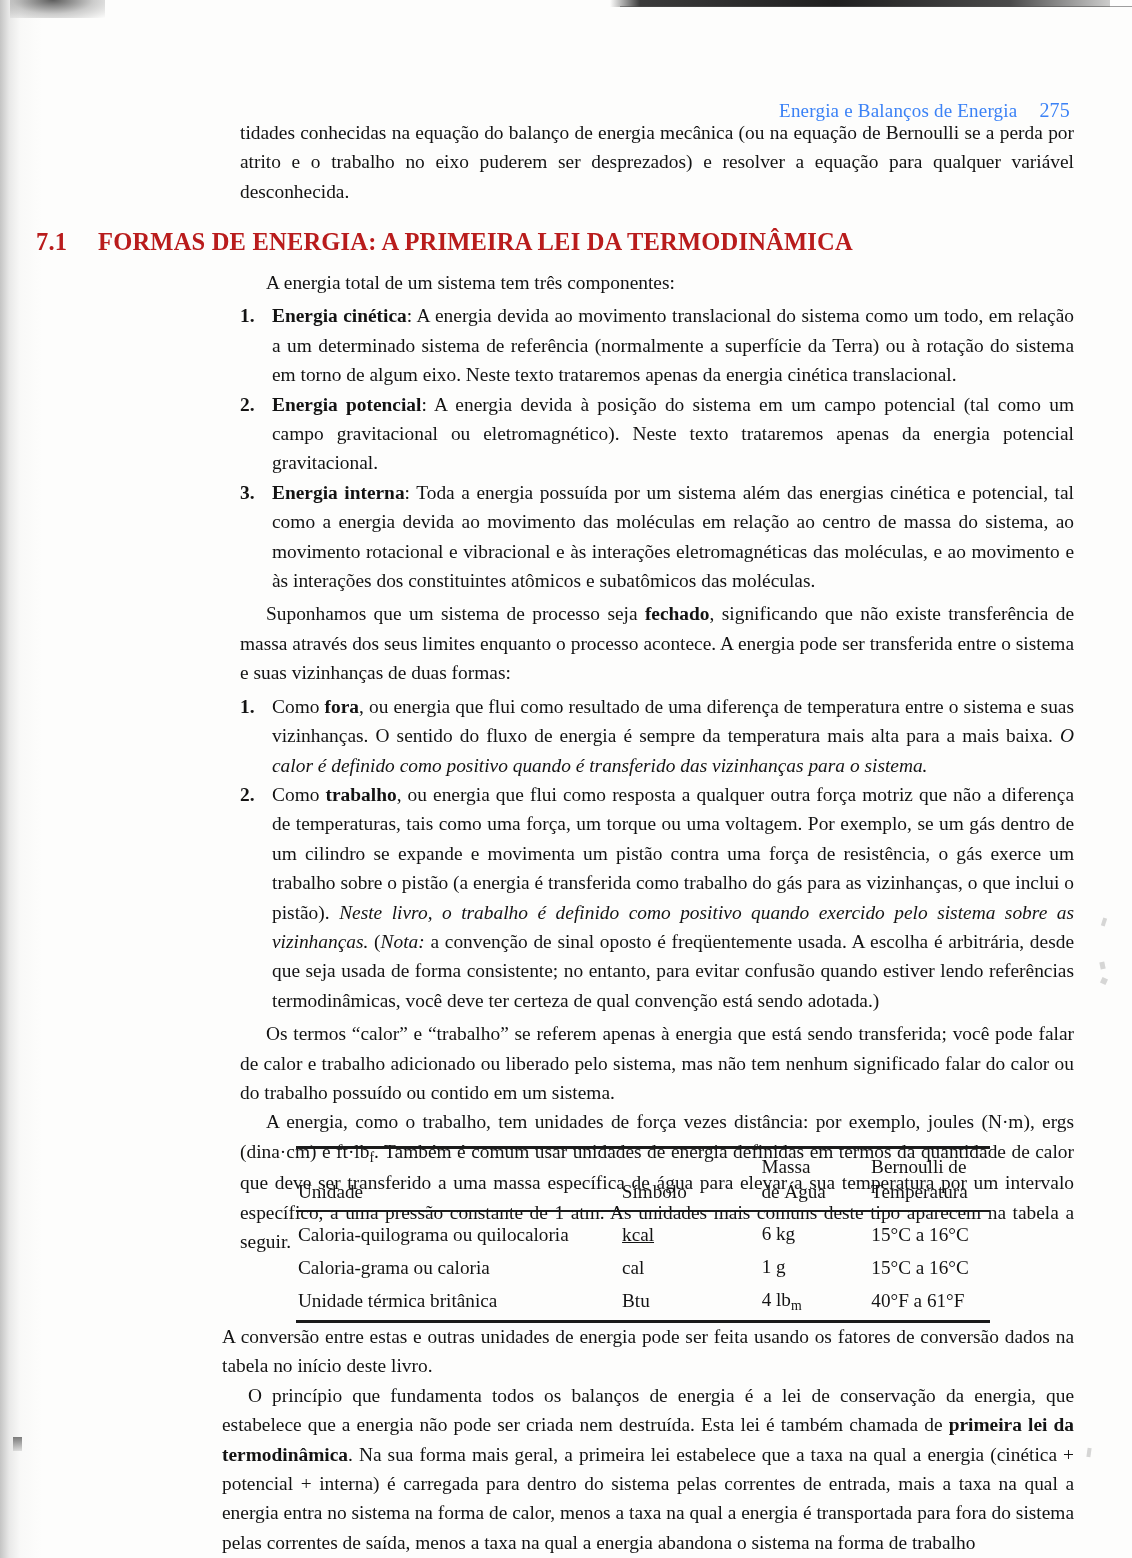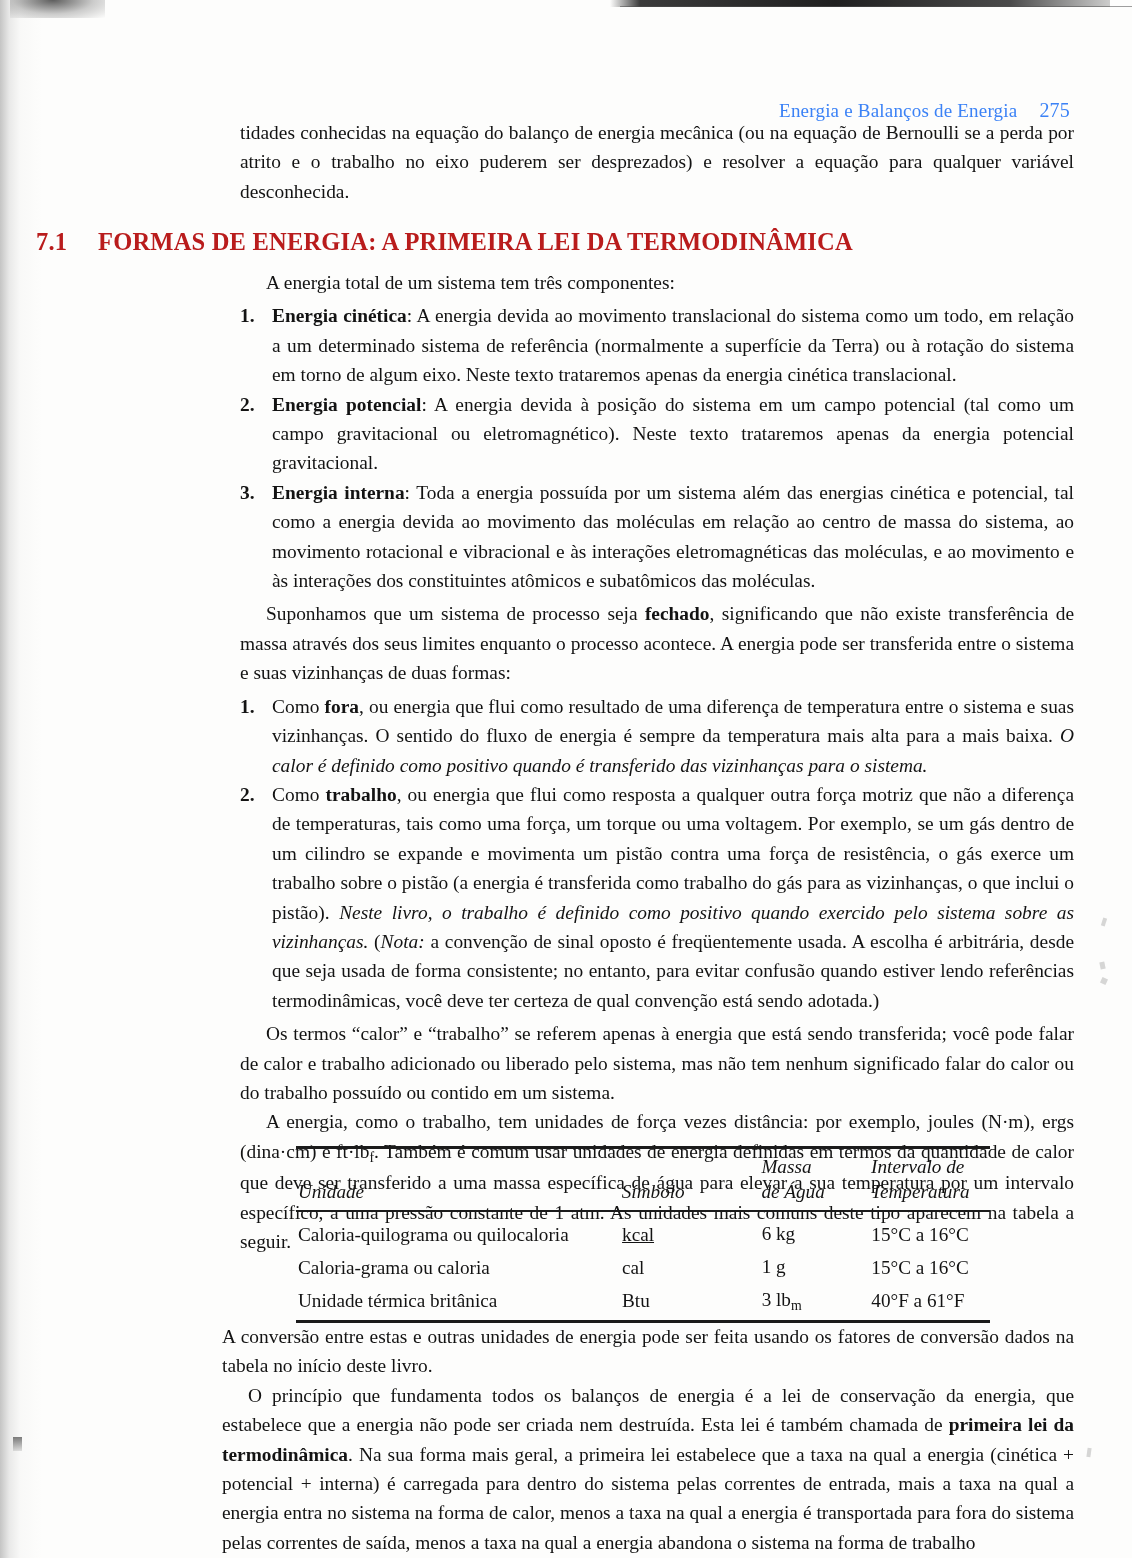--- a/index.html
+++ b/index.html
@@ -184,21 +184,21 @@
     font-weight: normal;
     vertical-align: bottom;
     padding: 0 0 5px 0;
     line-height: 25px;
     text-align: left;
   }
   table.unit-table thead th.c-unit { width: 325px; }
   table.unit-table thead th.c-sym  { width: 140px; }
   table.unit-table thead th.c-mass { width: 110px; }
   table.unit-table thead th.c-temp { width: 119px; }
-  table.unit-table th .hl { display: block; font-style: italic; }
+  table.unit-table th .hl { display: block; }
   table.unit-table th.c-unit, table.unit-table td.c-unit { padding-left: 2px; }
   table.unit-table tbody td {
     padding: 2px 0 2px 0;
     line-height: 27px;
     text-align: left;
   }
   .rule-top {
     height: 3px;
     background: #1b1b1b;
     width: 100%;
@@ -312,21 +312,21 @@
           </th>
           <th class="c-sym">
             <span class="hl"></span>
             <span class="hl">Símbolo</span>
           </th>
           <th class="c-mass">
             <span class="hl">Massa</span>
             <span class="hl">de Água</span>
           </th>
           <th class="c-temp">
-            <span class="hl">Intervalo de</span>
+            <span class="hl">Bernoulli de</span>
             <span class="hl">Temperatura</span>
           </th>
         </tr>
       </thead>
     </table>
     <div class="rule-mid"></div>
     <div style="height:6px;"></div>
     <table class="unit-table">
       <tbody>
         <tr>
@@ -337,21 +337,21 @@
         </tr>
         <tr>
           <td class="c-unit">Caloria-grama ou caloria</td>
           <td>cal</td>
           <td><span>1 g</span><sub></sub></td>
           <td>15°C a 16°C</td>
         </tr>
         <tr>
           <td class="c-unit">Unidade térmica britânica</td>
           <td>Btu</td>
-          <td><span>3 lb</span><sub>m</sub></td>
+          <td><span>4 lb</span><sub>m</sub></td>
           <td>40°F a 61°F</td>
         </tr>
       </tbody>
     </table>
     <div class="rule-bot"></div>
   </div>
 
   <div class="tail">
     <p>A conversão entre estas e outras unidades de energia pode ser feita usando os fatores de conversão dados na tabela no início deste livro.</p>
     <p class="p-indent"><span>O princípio que fundamenta todos os balanços de energia é a lei de conservação da energia, que estabelece que a energia não pode ser criada nem destruída. Esta lei é também chamada de </span><span class="term">primeira lei da termodinâmica</span><span>. Na sua forma mais geral, a primeira lei estabelece que a taxa na qual a energia (cinética + potencial + interna) é carregada para dentro do sistema pelas correntes de entrada, mais a taxa na qual a energia entra no sistema na forma de calor, menos a taxa na qual a energia é transportada para fora do sistema pelas correntes de saída, menos a taxa na qual a energia abandona o sistema na forma de trabalho</span></p>

